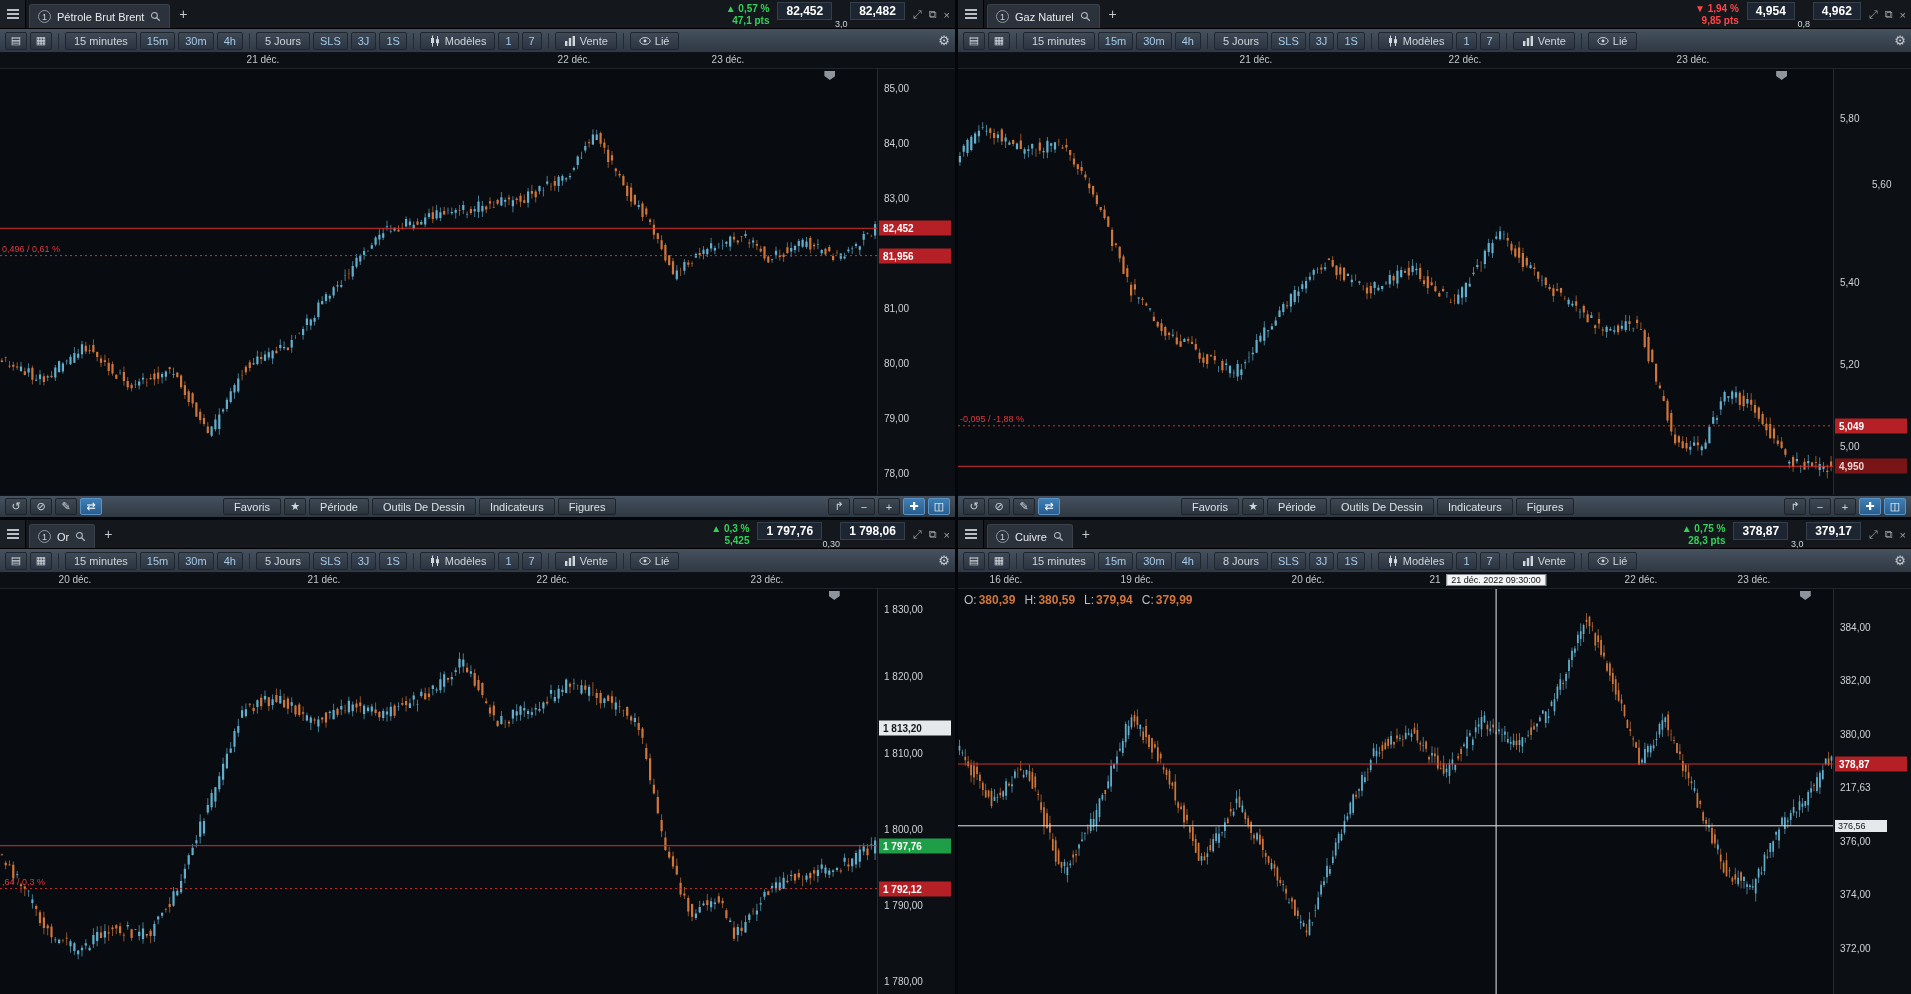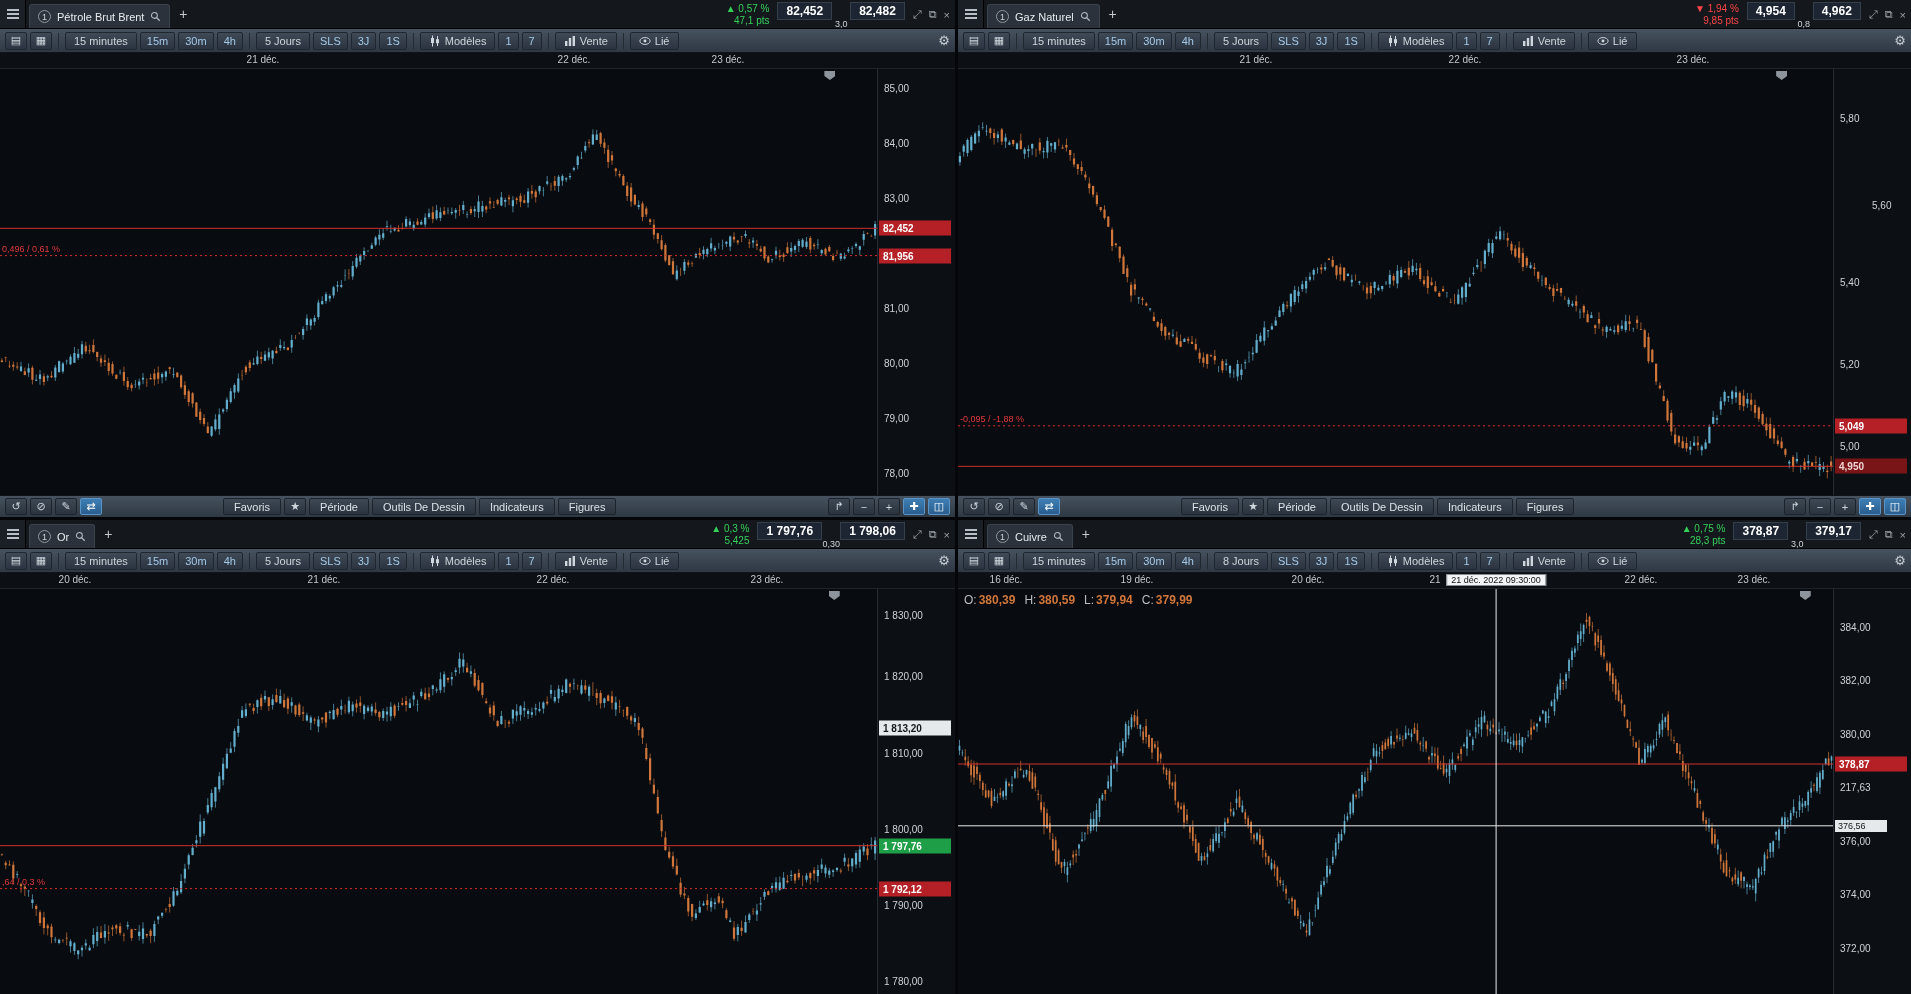--- a/index.html
+++ b/index.html
@@ -19,21 +19,21 @@
   .hbar{width:12px;height:2px;background:#b9c0c7;box-shadow:0 4px 0 #b9c0c7,0 -4px 0 #b9c0c7;}
   .tab{display:flex;align-items:center;gap:6px;background:#2b323b;margin:4px 2px 0 3px;
     padding:0 8px;border:1px solid #3a424c;border-bottom:none;border-radius:3px 3px 0 0;
     color:#e8ebee;white-space:nowrap;}
   .inst-ic{width:13px;height:13px;border:1px solid #8f979e;border-radius:50%;color:#cfd5da;
     font-size:9px;display:flex;align-items:center;justify-content:center;flex:0 0 13px;}
   .mag{width:11px;height:11px;}
   .newtab{width:22px;display:flex;align-items:center;justify-content:center;color:#c4cad0;
     font-size:14px;cursor:pointer;}
   .hdr-right{margin-left:auto;display:flex;align-items:flex-start;gap:8px;padding-right:5px;}
-  .change{text-align:right;line-height:1.15;font-size:10px;font-weight:normal;padding-top:3px;}
+  .change{text-align:right;line-height:1.15;font-size:10px;font-weight:bold;padding-top:3px;}
   .change.up{color:#35d05a;} .change.down{color:#ff4545;text-align:right;}
   .px-wrap{position:relative;display:flex;gap:18px;height:29px;}
   .px{height:18px;margin-top:2px;padding:1px 8px;background:#1c2531;border:1px solid #343f4c;
     color:#fff;font-weight:bold;font-size:12px;line-height:14px;}
   .spread{position:absolute;left:50%;bottom:0;transform:translateX(-50%);font-size:9px;color:#cdd3d9;}
   .win-icons{display:flex;gap:7px;align-items:center;height:29px;color:#9aa2a9;font-size:11px;}
   .win-icons span{cursor:pointer;}
 
   
   .toolbar{height:24px;flex:0 0 24px;background:linear-gradient(#46525f,#2f3843);
@@ -315,21 +315,21 @@
             <path d="M32.3 58.5L32.3 69.8M36.1 59.7L36.1 75.5M43.8 58.9L43.8 76.0M55.2 70.6L55.2 77.3M62.8 64.7L62.8 80.5M78.0 79.6L78.0 87.9M81.8 69.0L81.8 85.2M100.8 69.7L100.8 77.0M104.6 75.7L104.6 79.9M108.4 69.5L108.4 82.6M112.2 80.9L112.2 91.8M116.0 84.0L116.0 98.3M119.8 94.8L119.8 105.7M123.6 92.2L123.6 105.7M127.4 102.1L127.4 111.3M131.3 108.5L131.3 124.6M135.1 116.6L135.1 128.3M138.9 123.2L138.9 137.4M142.7 137.8L142.7 143.0M146.5 136.3L146.5 150.7M150.3 147.4L150.3 158.1M154.1 158.3L154.1 182.1M157.9 173.7L157.9 178.6M161.7 177.1L161.7 193.4M165.5 185.4L165.5 205.0M169.3 195.8L169.3 213.4M173.1 212.8L173.1 233.1M176.9 209.8L176.9 226.2M184.5 227.9L184.5 236.0M188.3 233.0L188.3 237.3M195.9 242.8L195.9 252.4M199.7 251.8L199.7 259.0M203.5 250.1L203.5 266.7M207.3 256.6L207.3 271.2M211.1 262.6L211.1 270.9M218.8 262.5L218.8 276.3M222.6 265.5L222.6 278.2M230.2 267.7L230.2 274.6M234.0 266.9L234.0 275.2M237.8 269.5L237.8 281.7M241.6 279.5L241.6 294.0M245.4 283.5L245.4 298.3M249.2 284.7L249.2 299.6M253.0 285.3L253.0 288.1M256.8 281.0L256.8 295.4M264.4 290.0L264.4 304.1M329.1 231.9L329.1 239.9M363.3 195.0L363.3 204.8M370.9 188.9L370.9 191.3M374.7 187.1L374.7 198.6M378.5 196.4L378.5 210.3M382.3 194.6L382.3 211.9M386.1 198.0L386.1 212.8M397.6 205.3L397.6 211.7M405.2 215.9L405.2 221.5M409.0 213.6L409.0 230.3M412.8 213.2L412.8 229.6M435.6 204.5L435.6 216.8M447.0 199.6L447.0 204.1M450.8 191.9L450.8 210.7M462.2 194.4L462.2 212.5M466.0 206.9L466.0 217.4M469.8 200.9L469.8 224.9M473.6 208.4L473.6 217.1M477.4 212.1L477.4 223.2M481.3 222.2L481.3 227.8M485.1 216.9L485.1 222.8M492.7 229.6L492.7 234.2M496.5 225.1L496.5 235.4M523.1 192.1L523.1 202.9M549.7 163.6L549.7 177.7M553.5 172.1L553.5 185.5M557.3 175.9L557.3 188.9M561.1 172.4L561.1 194.0M564.9 178.9L564.9 202.3M568.8 186.9L568.8 198.9M576.4 194.0L576.4 206.8M580.2 202.6L580.2 212.9M587.8 208.4L587.8 219.0M591.6 214.8L591.6 221.7M595.4 215.6L595.4 232.9M599.2 213.9L599.2 222.4M603.0 218.8L603.0 227.4M606.8 226.9L606.8 231.4M618.2 226.5L618.2 242.5M625.8 235.4L625.8 248.9M629.6 241.3L629.6 253.3M637.2 255.4L637.2 265.1M641.0 243.3L641.0 259.8M644.8 257.7L644.8 266.8M660.1 254.7L660.1 265.9M671.5 246.3L671.5 261.9M679.1 246.7L679.1 259.9M682.9 253.3L682.9 260.8M686.7 259.7L686.7 279.5M690.5 263.8L690.5 294.6M694.3 279.8L694.3 293.8M698.1 294.7L698.1 315.9M701.9 313.3L701.9 320.3M705.7 321.2L705.7 332.4M709.5 329.5L709.5 353.8M713.3 340.8L713.3 366.7M717.1 358.7L717.1 376.2M720.9 365.9L720.9 378.0M724.7 367.2L724.7 379.8M728.5 368.1L728.5 382.7M739.9 367.1L739.9 381.6M781.8 322.1L781.8 341.2M785.6 320.7L785.6 342.0M793.2 324.1L793.2 342.0M797.0 330.6L797.0 349.0M800.8 337.1L800.8 352.7M804.6 342.4L804.6 356.6M808.4 348.3L808.4 366.9M812.2 348.7L812.2 369.7M816.0 357.7L816.0 374.8M819.8 366.3L819.8 377.2M823.6 368.1L823.6 379.8M827.4 379.1L827.4 388.3M835.1 386.2L835.1 402.9M846.5 389.2L846.5 400.9M854.1 392.8L854.1 397.4M857.9 386.9L857.9 400.2M869.3 395.7L869.3 409.4M873.1 387.0L873.1 402.2" stroke="#d0763b" stroke-width="0.7" fill="none"></path>
             <path d="M32.3 59.4L32.3 64.0M36.1 64.1L36.1 69.0M43.8 60.4L43.8 72.5M55.2 71.1L55.2 75.1M62.8 71.5L62.8 80.0M78.0 81.7L78.0 81.8M81.8 73.6L81.8 81.5M100.8 72.4L100.8 72.8M104.6 78.4L104.6 79.6M108.4 76.0L108.4 78.4M112.2 80.9L112.2 85.9M116.0 89.5L116.0 95.4M119.8 95.3L119.8 100.1M123.6 98.0L123.6 102.0M127.4 105.5L127.4 108.6M131.3 114.6L131.3 119.3M135.1 116.9L135.1 125.5M138.9 126.3L138.9 135.1M142.7 138.1L142.7 140.9M146.5 140.6L146.5 149.0M150.3 147.6L150.3 157.8M154.1 160.8L154.1 177.0M157.9 174.5L157.9 176.1M161.7 177.7L161.7 189.3M165.5 187.6L165.5 204.9M169.3 199.2L169.3 208.1M173.1 215.7L173.1 226.5M176.9 215.3L176.9 220.4M184.5 229.8L184.5 231.1M188.3 234.4L188.3 236.4M195.9 247.8L195.9 252.0M199.7 253.1L199.7 257.5M203.5 254.2L203.5 262.1M207.3 258.0L207.3 266.7M211.1 263.8L211.1 266.0M218.8 268.5L218.8 275.2M222.6 272.3L222.6 277.8M230.2 270.0L230.2 271.8M234.0 272.7L234.0 275.0M237.8 275.1L237.8 280.6M241.6 283.8L241.6 289.8M245.4 288.6L245.4 293.7M249.2 285.3L249.2 295.0M253.0 286.2L253.0 287.3M256.8 287.0L256.8 291.2M264.4 292.0L264.4 301.3M329.1 236.3L329.1 237.3M363.3 198.4L363.3 200.6M370.9 189.5L370.9 190.9M374.7 191.0L374.7 197.5M378.5 196.6L378.5 206.2M382.3 198.2L382.3 205.6M386.1 198.8L386.1 211.3M397.6 210.9L397.6 211.1M405.2 217.9L405.2 218.1M409.0 218.5L409.0 224.6M412.8 216.9L412.8 224.3M435.6 207.1L435.6 211.4M447.0 202.1L447.0 203.7M450.8 198.8L450.8 206.4M462.2 199.0L462.2 210.1M466.0 211.2L466.0 215.1M469.8 207.2L469.8 219.1M473.6 213.3L473.6 216.1M477.4 217.2L477.4 222.2M481.3 224.0L481.3 227.4M485.1 220.1L485.1 222.2M492.7 233.2L492.7 233.7M496.5 231.5L496.5 231.8M523.1 196.9L523.1 197.0M549.7 169.0L549.7 171.5M553.5 174.8L553.5 181.5M557.3 179.6L557.3 187.6M561.1 178.5L561.1 188.7M564.9 183.9L564.9 197.9M568.8 188.9L568.8 196.6M576.4 198.6L576.4 200.0M580.2 202.8L580.2 209.8M587.8 208.5L587.8 216.0M591.6 217.9L591.6 220.1M595.4 219.2L595.4 227.0M599.2 220.0L599.2 221.7M603.0 219.1L603.0 223.8M606.8 229.2L606.8 229.5M618.2 232.2L618.2 236.7M625.8 236.9L625.8 243.6M629.6 245.3L629.6 253.2M637.2 256.2L637.2 259.0M641.0 250.0L641.0 254.6M644.8 260.4L644.8 261.5M660.1 256.5L660.1 263.2M671.5 252.3L671.5 255.0M679.1 250.8L679.1 254.1M682.9 260.0L682.9 260.7M686.7 261.3L686.7 277.9M690.5 268.1L690.5 292.3M694.3 280.7L694.3 292.9M698.1 294.7L698.1 312.5M701.9 316.6L701.9 319.3M705.7 327.0L705.7 332.0M709.5 331.7L709.5 351.5M713.3 344.0L713.3 362.6M717.1 365.4L717.1 374.3M720.9 367.2L720.9 373.5M724.7 372.3L724.7 378.9M728.5 374.1L728.5 379.4M739.9 373.6L739.9 376.3M781.8 323.7L781.8 336.0M785.6 326.7L785.6 337.2M793.2 330.7L793.2 335.8M797.0 336.1L797.0 343.7M800.8 338.5L800.8 349.8M804.6 345.1L804.6 355.3M808.4 354.8L808.4 361.3M812.2 354.9L812.2 369.3M816.0 359.4L816.0 369.5M819.8 371.5L819.8 374.9M823.6 372.6L823.6 379.0M827.4 380.3L827.4 385.7M835.1 388.0L835.1 397.9M846.5 392.7L846.5 400.5M854.1 393.5L854.1 397.1M857.9 393.1L857.9 393.8M869.3 401.7L869.3 403.0M873.1 392.5L873.1 397.2" stroke="#d0763b" stroke-width="2.2065217391304346" fill="none"></path>
             <path d="M0 356.8L875 356.8" stroke="#d3302c" stroke-width="1" fill="none" stroke-dasharray="2 3"></path>
             <path d="M0 397.3L875 397.3" stroke="#d3302c" stroke-width="1" fill="none"></path>
             <text x="2" y="352.8" fill="#e2393d" font-size="9">-0,095 / -1,88 %</text>
           </svg>
           <div class="marker" style="left: 818.125px;"></div>
         </div>
       <div class="axis">
           <div class="tick" style="top: 49px;">5,80</div>
-          <div class="tick" style="top: 136px; padding-left: 32px;">5,60</div>
+          <div class="tick" style="top: 115px; padding-left: 32px;">5,60</div>
           <div class="tick" style="top: 213px;">5,40</div>
           <div class="tick" style="top: 295px;">5,20</div>
           <div class="tick" style="top: 377px;">5,00</div>
           <div class="pbadge red" style="top: 357px;">5,049</div>
           <div class="pbadge darkred" style="top: 397px;">4,950</div>
         </div>
     </div>
 
     <div class="footer">
       <span class="ft-icon">↺</span>
@@ -445,21 +445,21 @@
             <path d="M17.2 286.1L17.2 285.2M28.6 302.2L28.6 301.7M32.4 314.0L32.4 310.4M55.3 351.3L55.3 350.4M59.1 353.9L59.1 350.7M70.5 357.2L70.5 352.3M74.4 361.9L74.4 354.3M78.2 365.3L78.2 361.6M82.0 361.2L82.0 358.8M85.8 356.6L85.8 354.3M89.6 361.2L89.6 358.7M93.4 355.3L93.4 346.0M97.2 352.0L97.2 343.0M104.9 348.4L104.9 342.0M127.7 337.4L127.7 335.9M139.2 347.0L139.2 342.8M143.0 350.1L143.0 339.6M154.4 347.0L154.4 335.0M158.2 330.5L158.2 327.5M162.1 326.8L162.1 323.7M173.5 316.8L173.5 302.3M177.3 306.2L177.3 301.8M181.1 303.3L181.1 291.9M184.9 289.4L184.9 279.7M188.7 275.5L188.7 266.2M192.6 266.0L192.6 258.7M196.4 254.3L196.4 251.2M200.2 247.8L200.2 232.5M204.0 244.6L204.0 232.0M207.8 223.4L207.8 216.1M211.6 218.3L211.6 203.9M215.4 212.5L215.4 198.3M219.3 200.3L219.3 187.3M223.1 190.8L223.1 174.8M226.9 179.2L226.9 164.8M230.7 163.7L230.7 159.5M234.5 157.8L234.5 142.0M238.3 143.8L238.3 137.0M242.1 128.8L242.1 121.2M245.9 127.1L245.9 120.2M257.4 118.1L257.4 111.3M265.0 110.4L265.0 107.1M272.6 116.1L272.6 110.2M280.3 114.4L280.3 106.9M291.7 116.8L291.7 113.2M306.9 131.5L306.9 126.3M310.8 133.8L310.8 128.6M318.4 137.4L318.4 130.4M329.8 123.9L329.8 122.8M333.6 130.3L333.6 120.9M341.3 120.4L341.3 116.9M348.9 123.3L348.9 111.8M352.7 122.2L352.7 115.4M364.1 125.0L364.1 116.8M368.0 122.1L368.0 118.4M371.8 122.5L371.8 117.4M383.2 129.0L383.2 122.1M387.0 125.6L387.0 122.5M390.8 127.2L390.8 117.7M398.5 118.0L398.5 117.6M409.9 119.0L409.9 114.2M413.7 110.6L413.7 106.6M417.5 116.1L417.5 115.5M421.3 107.0L421.3 102.7M432.8 99.9L432.8 96.4M436.6 101.6L436.6 100.5M440.4 101.3L440.4 90.3M444.2 97.8L444.2 85.3M451.8 90.3L451.8 88.0M455.7 83.1L455.7 81.3M459.5 78.6L459.5 69.8M463.3 77.4L463.3 70.5M470.9 84.8L470.9 82.2M501.4 135.1L501.4 126.9M512.9 129.4L512.9 120.7M516.7 126.4L516.7 122.3M520.5 125.7L520.5 117.2M524.3 121.5L524.3 119.0M528.1 125.0L528.1 121.9M531.9 125.7L531.9 123.3M535.7 120.5L535.7 119.1M539.5 121.8L539.5 120.0M543.4 119.6L543.4 113.4M551.0 104.7L551.0 101.1M554.8 112.3L554.8 107.9M558.6 109.4L558.6 99.7M562.4 103.0L562.4 100.7M566.2 104.0L566.2 90.4M573.9 95.0L573.9 94.5M581.5 104.6L581.5 96.2M589.1 106.7L589.1 97.8M604.4 113.9L604.4 109.6M615.8 120.6L615.8 113.6M634.9 132.9L634.9 129.1M695.9 328.9L695.9 324.5M699.7 323.6L699.7 318.1M703.5 316.2L703.5 314.6M711.1 318.2L711.1 312.3M714.9 314.9L714.9 313.6M730.2 333.1L730.2 331.5M737.8 345.9L737.8 338.1M745.5 343.5L745.5 333.1M749.3 331.0L749.3 325.6M756.9 325.6L756.9 321.6M760.7 315.6L760.7 314.2M764.5 307.7L764.5 302.9M772.1 299.0L772.1 297.1M776.0 300.3L776.0 293.3M779.8 300.8L779.8 293.5M783.6 299.8L783.6 288.7M791.2 287.1L791.2 285.9M806.5 290.7L806.5 286.5M817.9 287.0L817.9 281.1M821.7 279.8L821.7 275.4M825.5 284.6L825.5 278.5M829.3 285.7L829.3 281.6M833.1 282.9L833.1 281.6M837.0 281.1L837.0 278.8M844.6 272.8L844.6 268.7M852.2 277.3L852.2 269.6M856.0 275.6L856.0 264.1M859.8 272.7L859.8 260.6M863.7 262.5L863.7 257.5M871.3 256.5L871.3 255.6M875.1 264.6L875.1 251.4" stroke="#63aecd" stroke-width="2.2115652173913043" fill="none"></path>
             <path d="M1.9 264.5L1.9 266.5M5.7 271.7L5.7 280.1M9.5 271.4L9.5 276.9M13.3 272.4L13.3 295.1M21.0 293.7L21.0 303.8M24.8 296.2L24.8 307.0M36.2 315.3L36.2 327.1M40.0 321.0L40.0 337.0M43.9 322.8L43.9 345.4M47.7 334.7L47.7 346.4M51.5 334.7L51.5 354.3M62.9 350.0L62.9 353.6M66.7 343.4L66.7 356.4M101.0 336.9L101.0 349.3M108.7 336.5L108.7 351.9M112.5 336.1L112.5 347.0M116.3 335.0L116.3 345.2M120.1 333.7L120.1 346.5M123.9 343.7L123.9 352.4M131.6 339.8L131.6 351.8M135.4 339.9L135.4 341.1M146.8 344.8L146.8 348.8M150.6 339.8L150.6 354.2M165.9 318.8L165.9 323.6M169.7 308.2L169.7 323.6M249.8 114.2L249.8 118.2M253.6 114.7L253.6 125.3M261.2 105.0L261.2 121.0M268.8 107.9L268.8 122.0M276.4 99.6L276.4 113.9M284.1 104.6L284.1 119.2M287.9 107.4L287.9 125.2M295.5 115.7L295.5 127.9M299.3 113.5L299.3 128.0M303.1 117.3L303.1 132.0M314.6 128.5L314.6 135.2M322.2 128.2L322.2 134.3M326.0 122.9L326.0 138.6M337.5 118.4L337.5 128.2M345.1 115.6L345.1 124.7M356.5 110.4L356.5 123.5M360.3 107.3L360.3 123.6M375.6 113.4L375.6 126.7M379.4 121.8L379.4 131.9M394.6 114.7L394.6 129.2M402.3 108.7L402.3 116.9M406.1 107.2L406.1 122.5M425.2 98.7L425.2 110.9M429.0 98.3L429.0 111.7M448.0 88.4L448.0 93.8M467.1 73.8L467.1 83.6M474.7 79.8L474.7 98.5M478.5 86.4L478.5 102.6M482.4 93.2L482.4 109.2M486.2 109.0L486.2 115.2M490.0 115.4L490.0 128.1M493.8 112.5L493.8 131.7M497.6 131.1L497.6 138.2M505.2 130.7L505.2 139.1M509.0 131.0L509.0 138.2M547.2 107.5L547.2 116.6M570.0 93.4L570.0 104.2M577.7 95.5L577.7 100.9M585.3 90.9L585.3 104.5M592.9 93.2L592.9 107.0M596.7 99.7L596.7 116.1M600.6 101.3L600.6 119.6M608.2 105.3L608.2 112.4M612.0 101.8L612.0 120.4M619.6 110.8L619.6 124.0M623.4 120.5L623.4 127.9M627.2 117.3L627.2 130.5M631.1 125.8L631.1 135.4M638.7 127.6L638.7 146.6M642.5 138.0L642.5 155.0M646.3 154.4L646.3 171.6M650.1 164.6L650.1 195.5M653.9 189.5L653.9 205.5M657.8 200.8L657.8 225.3M661.6 225.3L661.6 248.1M665.4 242.4L665.4 262.0M669.2 257.7L669.2 270.2M673.0 262.7L673.0 280.1M676.8 269.5L676.8 286.4M680.6 288.5L680.6 308.2M684.4 297.9L684.4 310.0M688.3 306.4L688.3 327.3M692.1 314.7L692.1 332.2M707.3 304.9L707.3 321.5M718.8 304.1L718.8 314.9M722.6 308.8L722.6 319.3M726.4 319.2L726.4 330.6M734.0 332.2L734.0 352.1M741.6 331.5L741.6 346.8M753.1 319.1L753.1 325.9M768.3 301.3L768.3 306.4M787.4 285.8L787.4 294.5M795.0 284.1L795.0 294.7M798.8 280.2L798.8 291.1M802.6 286.4L802.6 297.2M810.3 282.5L810.3 295.6M814.1 278.0L814.1 291.7M840.8 279.3L840.8 284.6M848.4 268.9L848.4 282.1M867.5 255.1L867.5 271.2" stroke="#d0763b" stroke-width="0.7" fill="none"></path>
             <path d="M1.9 265.6L1.9 266.2M5.7 273.8L5.7 276.2M9.5 275.6L9.5 276.3M13.3 275.7L13.3 289.6M21.0 295.2L21.0 297.2M24.8 297.4L24.8 299.7M36.2 316.9L36.2 319.9M40.0 323.2L40.0 334.0M43.9 328.5L43.9 338.9M47.7 336.6L47.7 339.3M51.5 337.4L51.5 348.2M62.9 351.2L62.9 351.5M66.7 348.8L66.7 349.6M101.0 343.5L101.0 349.1M108.7 343.4L108.7 344.6M112.5 338.5L112.5 340.2M116.3 336.2L116.3 339.5M120.1 337.3L120.1 344.0M123.9 345.7L123.9 346.6M131.6 340.2L131.6 348.9M135.4 340.3L135.4 340.9M146.8 344.9L146.8 346.5M150.6 341.7L150.6 346.9M165.9 320.1L165.9 320.4M169.7 315.1L169.7 318.1M249.8 114.8L249.8 115.8M253.6 118.9L253.6 121.9M261.2 108.8L261.2 117.3M268.8 108.2L268.8 117.1M276.4 106.1L276.4 113.1M284.1 110.9L284.1 118.3M287.9 109.6L287.9 119.7M295.5 116.5L295.5 125.5M299.3 115.5L299.3 126.0M303.1 123.3L303.1 124.8M314.6 130.4L314.6 131.4M322.2 128.6L322.2 130.5M326.0 123.4L326.0 133.4M337.5 119.8L337.5 125.7M345.1 121.5L345.1 121.7M356.5 114.5L356.5 118.5M360.3 113.5L360.3 117.0M375.6 120.4L375.6 124.0M379.4 123.1L379.4 128.2M394.6 116.5L394.6 126.8M402.3 113.9L402.3 115.8M406.1 112.1L406.1 116.1M425.2 104.2L425.2 110.2M429.0 104.5L429.0 107.9M448.0 89.1L448.0 90.7M467.1 78.7L467.1 83.2M474.7 84.1L474.7 96.8M478.5 91.1L478.5 101.2M482.4 93.9L482.4 106.1M486.2 112.2L486.2 113.9M490.0 118.5L490.0 124.6M493.8 116.4L493.8 126.3M497.6 131.9L497.6 137.1M505.2 134.4L505.2 134.5M509.0 132.7L509.0 134.6M547.2 112.7L547.2 114.5M570.0 94.7L570.0 97.7M577.7 96.0L577.7 96.2M585.3 96.6L585.3 100.7M592.9 100.5L592.9 100.6M596.7 103.9L596.7 109.1M600.6 103.9L600.6 114.3M608.2 106.5L608.2 112.1M612.0 107.2L612.0 113.8M619.6 116.9L619.6 117.6M623.4 121.3L623.4 121.5M627.2 118.1L627.2 126.7M631.1 127.5L631.1 131.5M638.7 133.9L638.7 141.0M642.5 139.5L642.5 148.8M646.3 159.0L646.3 170.0M650.1 169.2L650.1 191.2M653.9 195.7L653.9 204.4M657.8 208.0L657.8 224.2M661.6 230.9L661.6 242.3M665.4 248.6L665.4 260.9M669.2 262.7L669.2 268.4M673.0 267.2L673.0 277.5M676.8 276.7L676.8 285.6M680.6 293.7L680.6 305.6M684.4 304.5L684.4 306.5M688.3 309.1L688.3 322.5M692.1 315.0L692.1 327.8M707.3 311.2L707.3 316.1M718.8 307.2L718.8 313.4M722.6 311.8L722.6 314.2M726.4 321.3L726.4 329.1M734.0 338.4L734.0 349.8M741.6 338.7L741.6 342.0M753.1 322.1L753.1 322.2M768.3 302.3L768.3 305.9M787.4 291.7L787.4 293.2M795.0 284.9L795.0 291.6M798.8 284.0L798.8 288.5M802.6 292.2L802.6 292.3M810.3 283.9L810.3 289.2M814.1 281.2L814.1 284.6M840.8 281.4L840.8 282.4M848.4 275.6L848.4 277.5M867.5 259.6L867.5 266.2" stroke="#d0763b" stroke-width="2.2115652173913043" fill="none"></path>
             <path d="M0 256.7L877 256.7" stroke="#d3302c" stroke-width="1" fill="none"></path>
             <path d="M0 299.6L877 299.6" stroke="#d3302c" stroke-width="1" fill="none" stroke-dasharray="2 3"></path>
             <text x="2" y="295.6" fill="#e2393d" font-size="9">,64 / 0,3 %</text>
           </svg>
           <div class="marker" style="left: 828.765px;"></div>
         </div>
       <div class="axis">
-          <div class="tick" style="top: 26px;">1 830,00</div>
+          <div class="tick" style="top: 20px;">1 830,00</div>
           <div class="tick" style="top: 87px;">1 820,00</div>
           <div class="tick" style="top: 164px;">1 810,00</div>
           <div class="tick" style="top: 240px;">1 800,00</div>
           <div class="tick" style="top: 316px;">1 790,00</div>
           <div class="tick" style="top: 392px;">1 780,00</div>
           <div class="pbadge white" style="top: 139px;">1 813,20</div>
           <div class="pbadge green" style="top: 257px;">1 797,76</div>
           <div class="pbadge red" style="top: 300px;">1 792,12</div>
         </div>
     </div>

